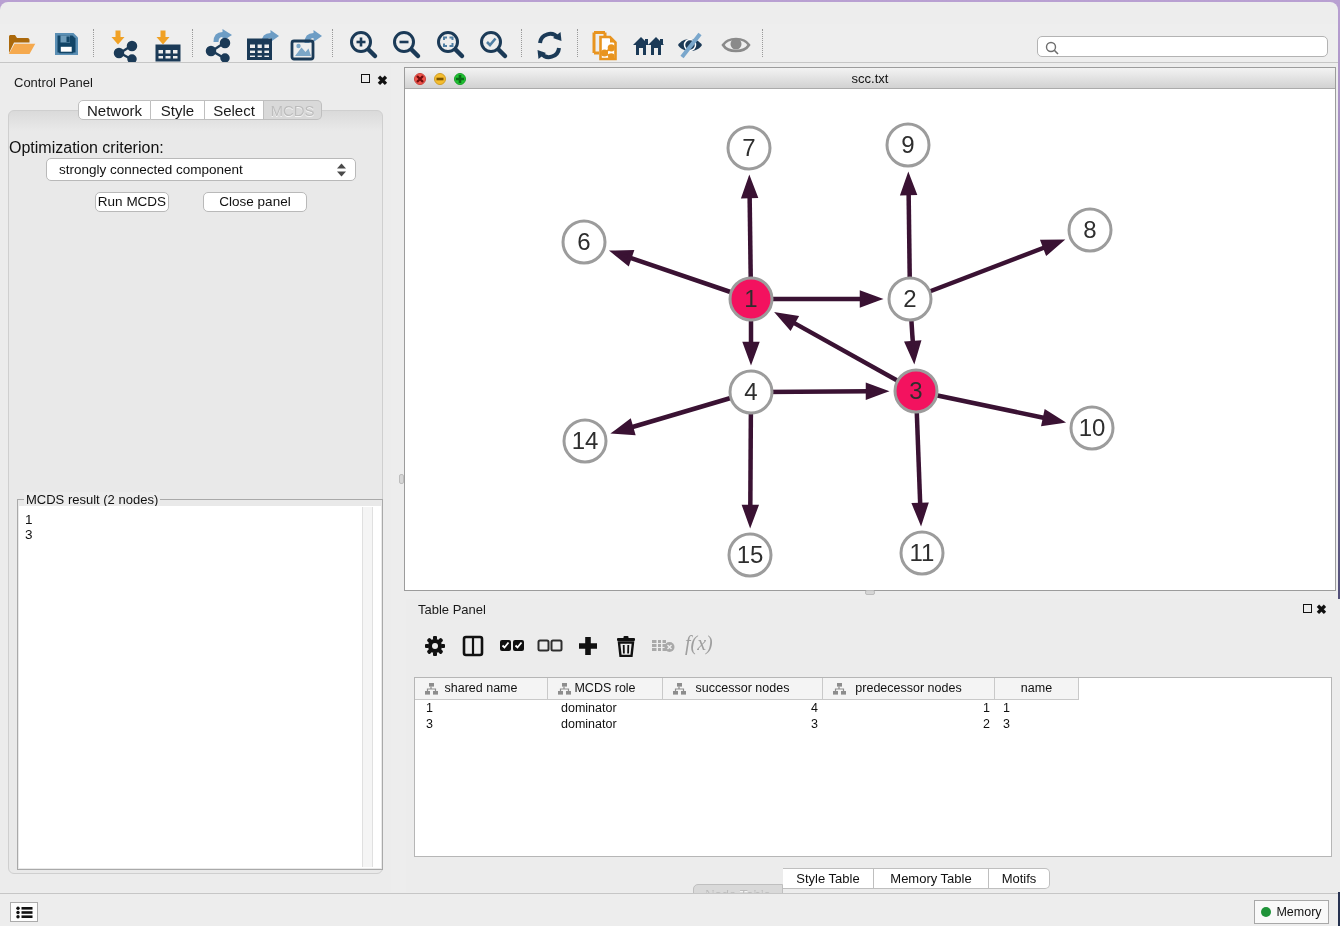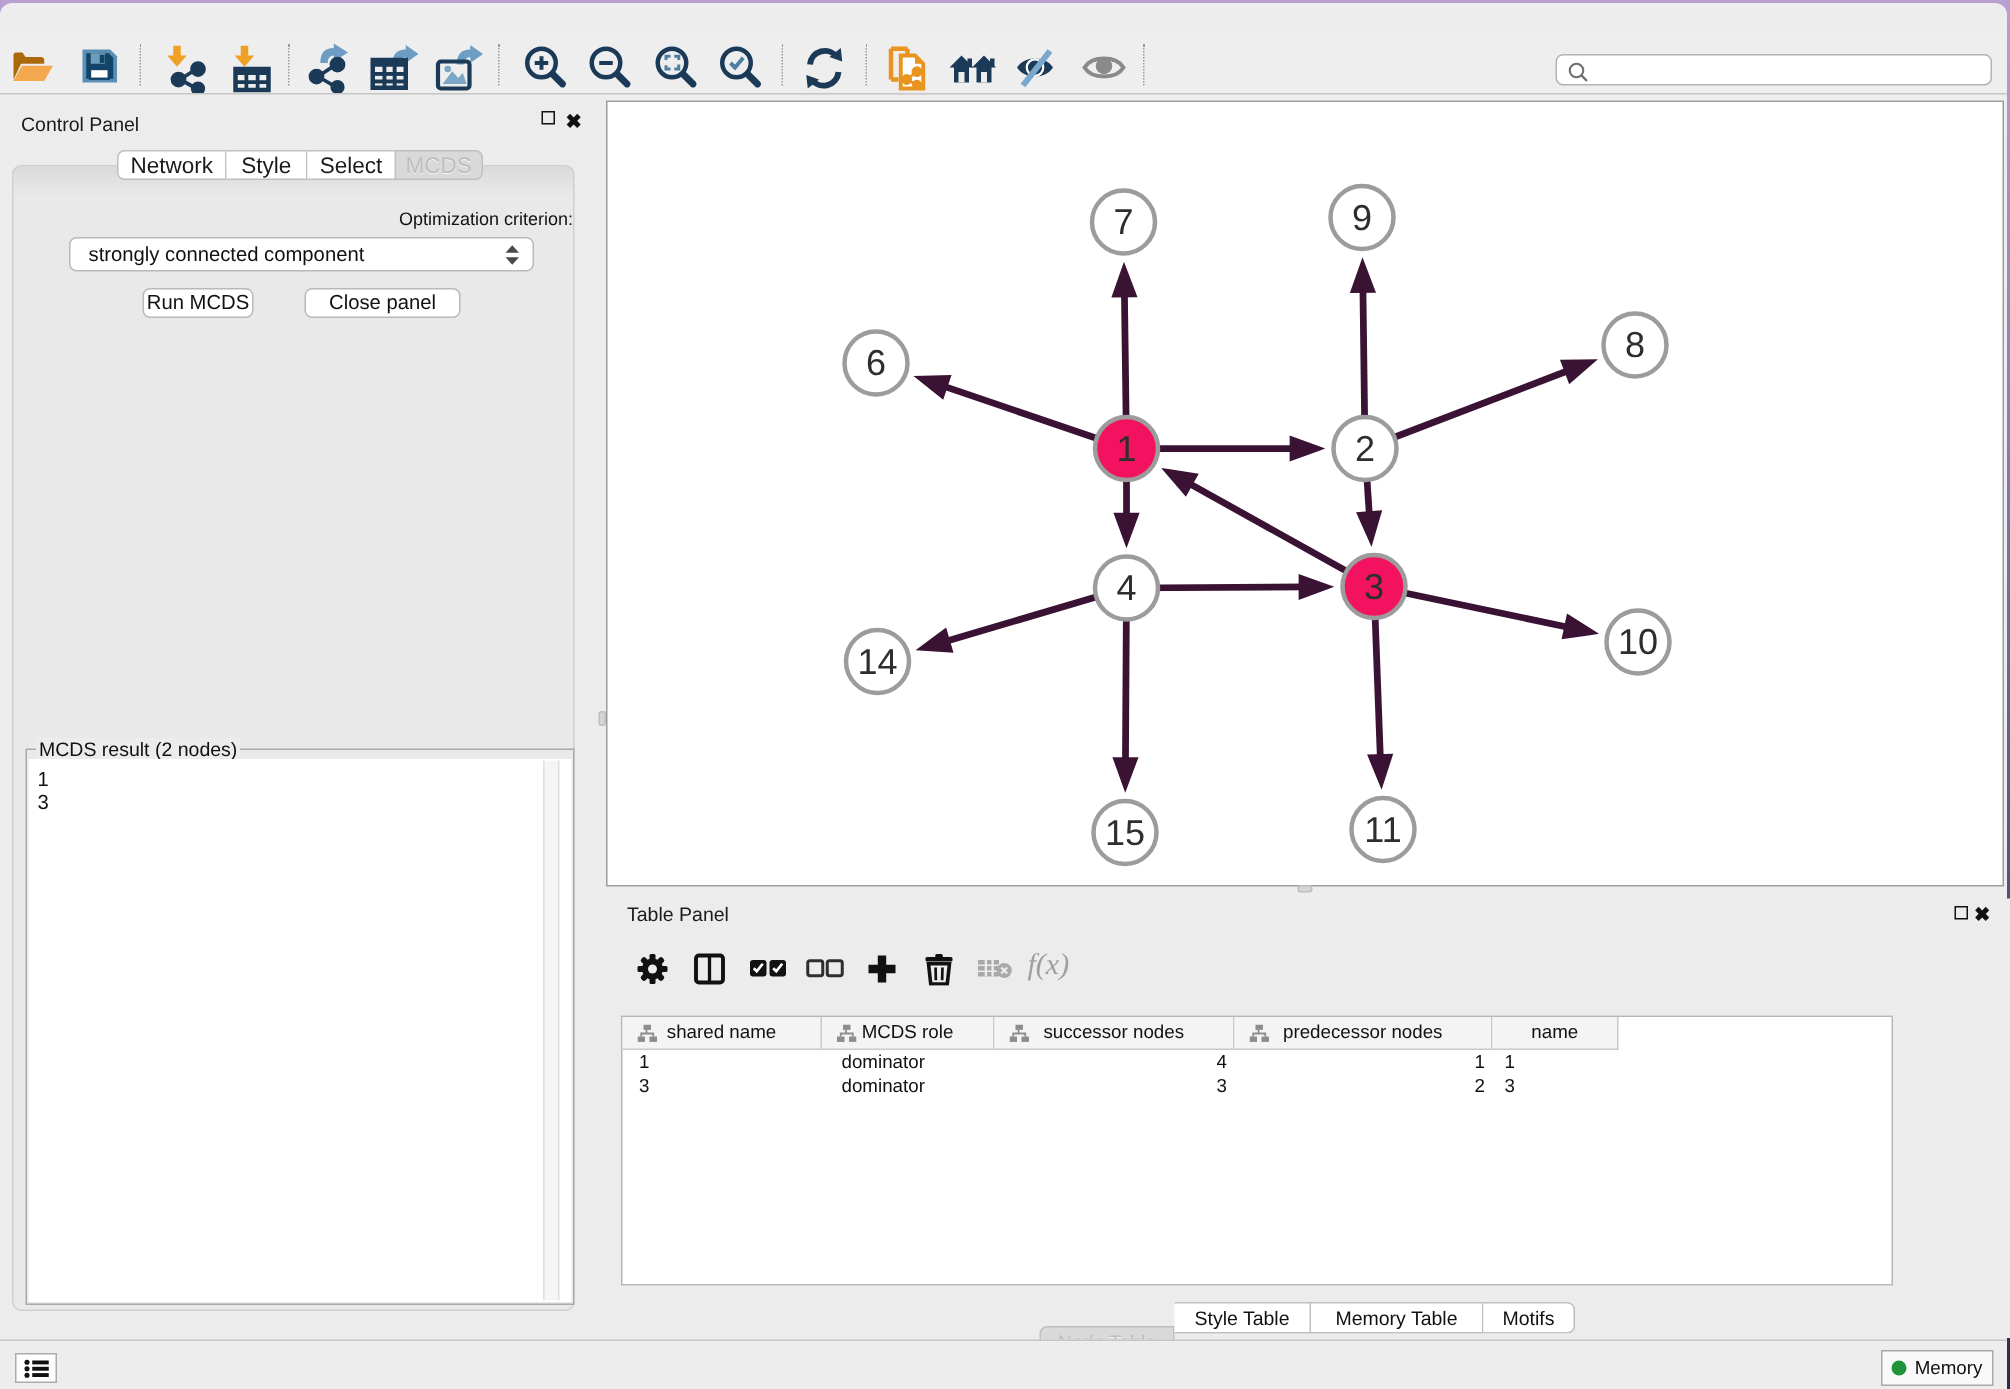--- a/index.html
+++ b/index.html
@@ -17,37 +17,37 @@
 #cpanel { position:absolute; left:0; top:63px; width:391px; height:827px; background:#ececec; }
 #cp-title { position:absolute; left:14px; top:10px; font-size:13px; color:#1a1a1a; }
 .wbtn-sq { position:absolute; width:9px; height:9px; border:1.5px solid #111; }
 .wbtn-x { position:absolute; font-size:13px; font-weight:bold; color:#111; line-height:1; }
 #cp-inner { position:absolute; left:8px; top:45px; width:375px; height:764px; background:linear-gradient(180deg,#dadada 0px,#e9e9e9 20px); border:1px solid #cfcfcf; border-radius:6px; }
 .tabrow { position:absolute; display:flex; }
 .tab { height:20px; font-size:15px; color:#1a1a1a; text-align:center; line-height:19px; background:#fff; border:1px solid #bfbfbf; border-left:none; }
 .tab.first { border-left:1px solid #bfbfbf; border-radius:5px 0 0 5px; }
 .tab.last { border-radius:0 5px 5px 0; }
 .tab.sel { background:#d9d9d9; color:#bdbdbd; text-shadow:0 1px 0 #f5f5f5; }
-#optlabel { position:absolute; left:0; top:28px; width:100%; text-align:right; font-size:12px; color:#111; }
+#optlabel { position:absolute; left:0; top:28px; width:100%; text-align:left; font-size:16px; color:#111; }
 #optsel { position:absolute; left:37px; top:47px; width:310px; height:23px; background:#fff; border:1px solid #b9b9b9; border-radius:5px; font-size:13.5px; color:#111; line-height:21px; padding-left:12px; }
 .btn { position:absolute; height:20px; background:#fff; border:1px solid #b9b9b9; border-radius:5px; font-size:13.5px; color:#111; text-align:center; line-height:18px; }
 #fieldset { position:absolute; left:17px; top:434px; width:366px; height:371px; border:1px solid #a9a9a9; }
 #fieldlegend { position:absolute; left:6px; top:-8px; background:#ececec; font-size:13px; color:#111; padding:0 2px; }
 #fieldwhite { position:absolute; left:1px; top:6px; width:362px; height:362px; background:#fff; }
 
 #netwin { position:absolute; left:404px; top:65px; width:932px; height:524px; border:1px solid #9c9c9c; background:#fff; }
 #nw-title { position:absolute; left:0; top:0; width:100%; height:21px; background:linear-gradient(180deg,#f3f3f3,#d2d2d2); border-bottom:1px solid #ababab; }
 #nw-name { position:absolute; top:3px; width:100%; text-align:center; font-size:13px; color:#111; }
 .mtl { position:absolute; top:4.5px; width:12px; height:12px; border-radius:50%; }
 #graph { position:absolute; left:0; top:22px; }
 
 #tpanel { position:absolute; left:406px; top:597px; width:934px; height:293px; background:#ececec; }
 #tp-title { position:absolute; left:12px; top:3px; font-size:13px; color:#1a1a1a; }
 #tp-toolbar { position:absolute; left:14px; top:36px; height:26px; }
-#ttable { position:absolute; left:8px; top:78px; width:848px; height:180px; background:#fff; border:1px solid #b6b6b6; }
+#ttable { position:absolute; left:8px; top:78px; width:918px; height:180px; background:#fff; border:1px solid #b6b6b6; }
 .th { position:absolute; top:0; height:22px; background:#f4f4f4; border-right:1px solid #c9c9c9; border-bottom:1px solid #c9c9c9; font-size:12.5px; color:#111; text-align:center; line-height:21px; }
 .td { position:absolute; font-size:12.5px; color:#111; height:16px; line-height:16px; }
 .btab { height:21px; font-size:13px; color:#111; text-align:center; line-height:20px; background:#fff; border:1px solid #bfbfbf; border-left:none; }
 .btab.first { border-left:1px solid #bfbfbf; border-radius:5px 0 0 5px; }
 .btab.last { border-radius:0 5px 5px 0; }
 .btab.sel { background:#d9d9d9; color:#bdbdbd; text-shadow:0 1px 0 #f5f5f5;margin-top:16px; }
 
 #statusbar { position:absolute; left:0; top:891px; width:1338px; height:35px; background:#ededed; border-top:1px solid #c6c6c6; }
 #memwrap { position:absolute; left:1254px; top:6px; width:75px; height:24px; background:#f9f9f9; border:1px solid #a8a8a8; font-size:12.5px; color:#111; text-align:center; line-height:22px; }
 #listbtn { position:absolute; left:10px; top:8px; width:28px; height:20px; background:#fdfdfd; border:1px solid #ababab; }
@@ -204,20 +204,31 @@
     </div>
     <div id="fieldset">
       <div id="fieldlegend">MCDS result (2 nodes)</div>
       <div id="fieldwhite">
         <div style="position:absolute;left:6px;top:6px;font-size:13.5px;color:#111;">1<br>3</div>
         <div style="position:absolute;right:8px;top:1px;width:11px;height:360px;background:#f5f5f5;border-left:1px solid #e0e0e0;border-right:1px solid #e0e0e0;"></div>
       </div>
     </div>
   </div>
   <div id="netwin">
+    <div id="nw-title">
+      <div class="mtl" style="left:9px; background:#f2564d; border:0.5px solid #c9403a;"></div>
+      <div class="mtl" style="left:29px; background:#f5bd2e; border:0.5px solid #cf9d27;"></div>
+      <div class="mtl" style="left:49px; background:#1ec231; border:0.5px solid #1a9e2a;"></div>
+      <svg style="position:absolute;left:9px;top:4.5px;" width="52" height="12" viewBox="0 0 52 12">
+        <path d="M3 3 L9 9 M9 3 L3 9" stroke="#740d0d" stroke-width="2.4"></path>
+        <line x1="22.5" y1="6" x2="29.5" y2="6" stroke="#7a5400" stroke-width="2.6"></line>
+        <path d="M46 2 L46 10 M42 6 L50 6" stroke="#0b6b16" stroke-width="2.6"></path>
+      </svg>
+      <div id="nw-name">scc.txt</div>
+    </div>
     <div id="graph">
     <svg width="930" height="501" viewBox="405 88 930 501">
       <g stroke="#3a1233" stroke-width="4.5" fill="#3a1233">
         <line x1="751" y1="297" x2="749.6" y2="192.0"></line>
             <polygon points="749.4,179.0 755.1,193.9 744.1,194.1"></polygon>
         <line x1="751" y1="297" x2="627.5" y2="254.9"></line>
             <polygon points="615.2,250.7 631.2,250.3 627.7,260.7"></polygon>
         <line x1="751" y1="297" x2="864.0" y2="297.0"></line>
             <polygon points="877.0,297.0 862.0,302.5 862.0,291.5"></polygon>
         <line x1="751" y1="297" x2="751.0" y2="344.0"></line>

